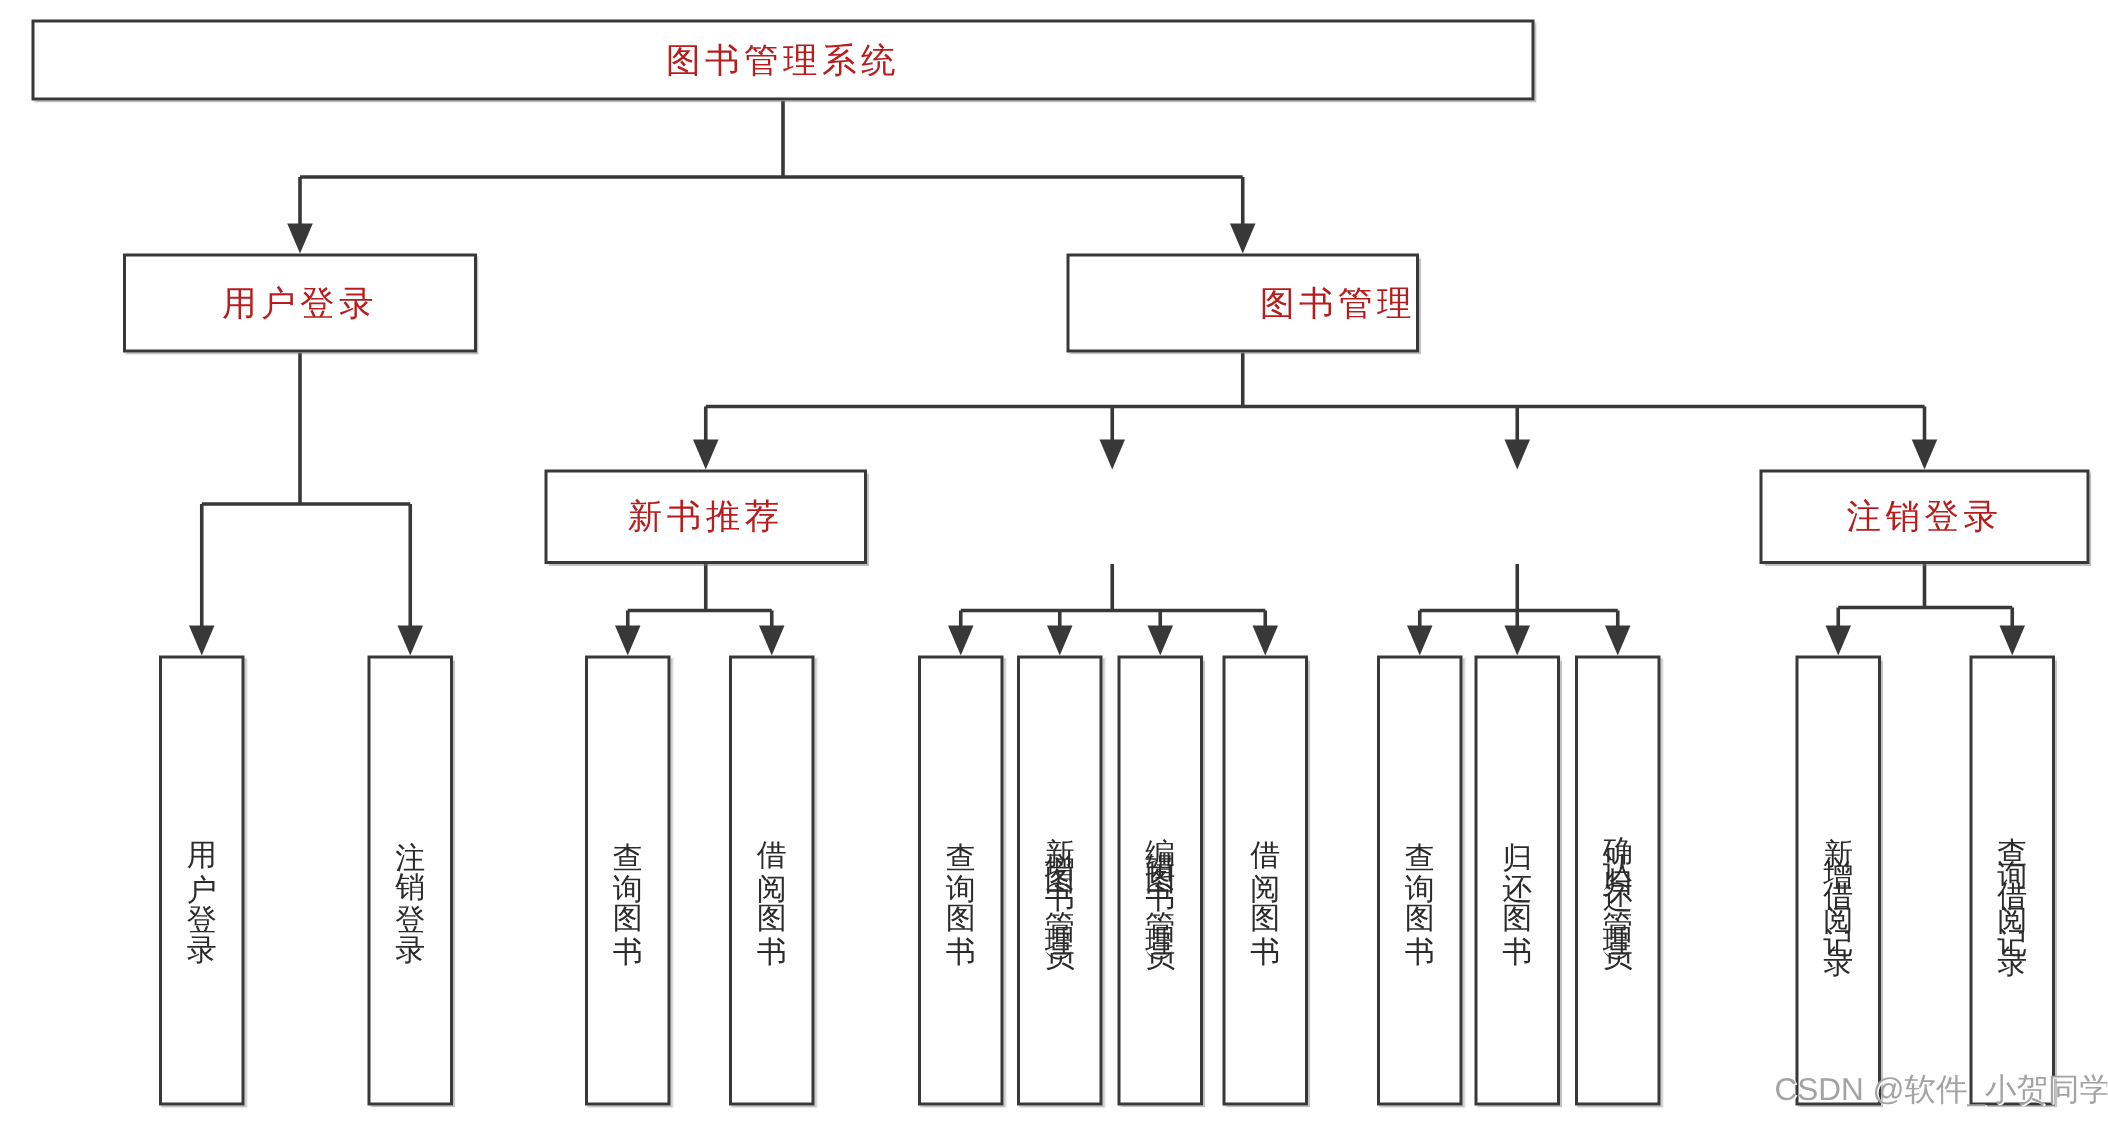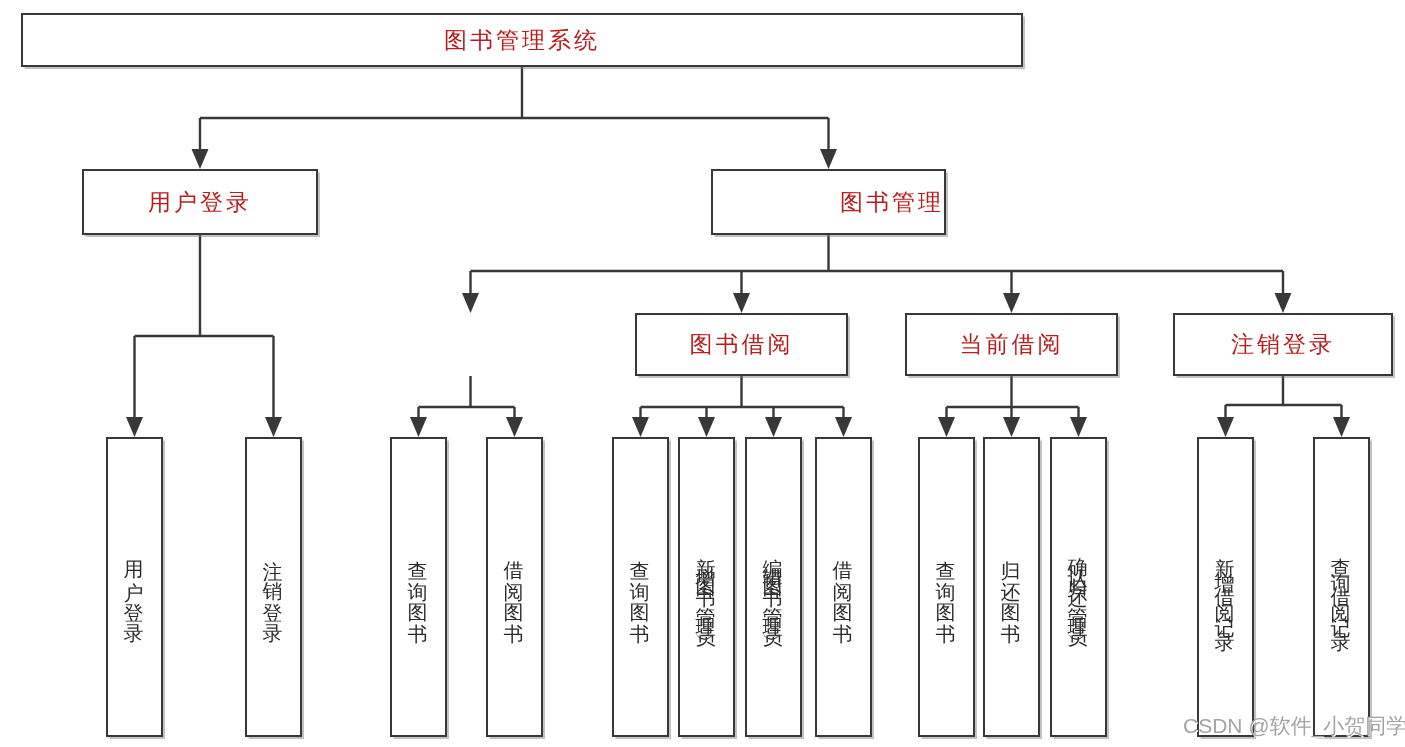--- a/index.html
+++ b/index.html
@@ -127,25 +127,22 @@
     <span class="h-label">图书管理系统</span>
   </div>
 
   <div class="box l2" style="left:82px; width:236px;">
     <span class="h-label">用户登录</span>
   </div>
   <div class="box l2" style="left:711px; width:235px;justify-content:flex-end;">
     <span class="h-label">图书管理</span>
   </div>
 
-  <div class="box l3" style="left:635px; width:213px;">
-    <span class="h-label">图书借阅</span>
-  </div>
-  <div class="box l3" style="left:905px; width:213px;">
-    <span class="h-label">当前借阅</span>
+  <div class="box l3" style="left:363px; width:215px;">
+    <span class="h-label">新书推荐</span>
   </div>
   <div class="box l3" style="left:1173px; width:220px;">
     <span class="h-label">注销登录</span>
   </div>
 
   <div class="box leaf" style="left:106px;">
     <span class="v-label">用户登录</span>
   </div>
   <div class="box leaf" style="left:245px;">
     <span class="v-label">注销登录</span>

